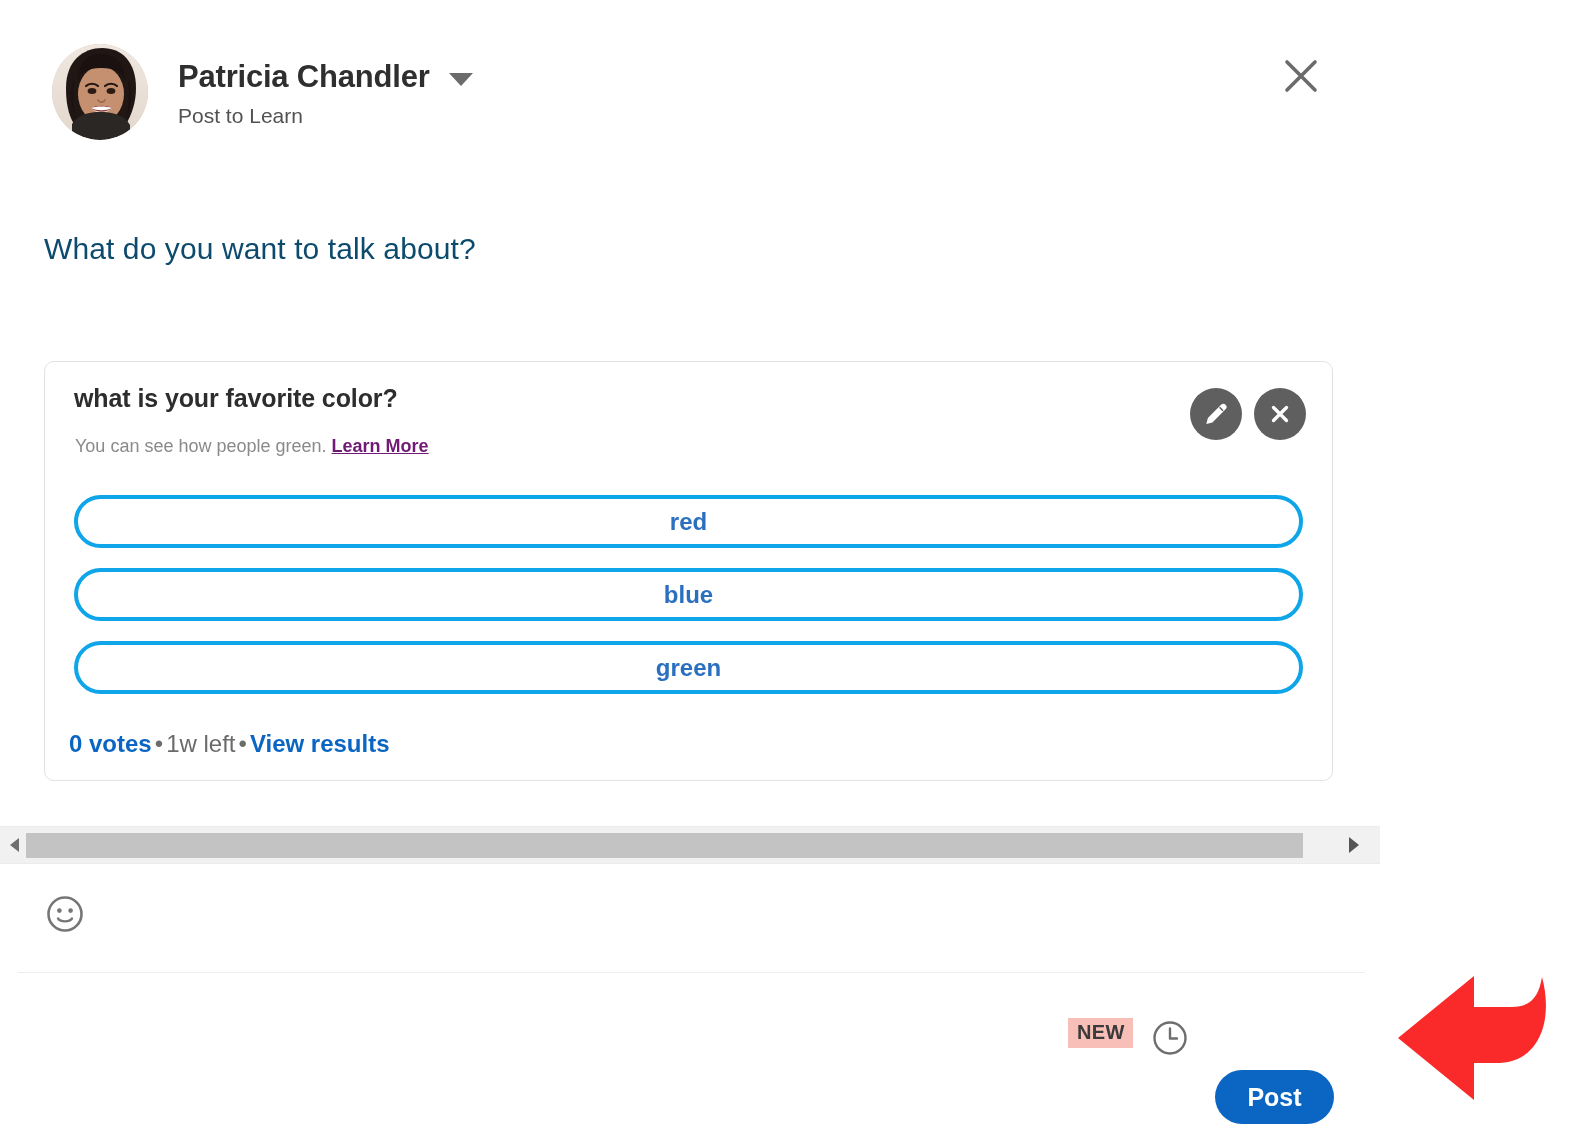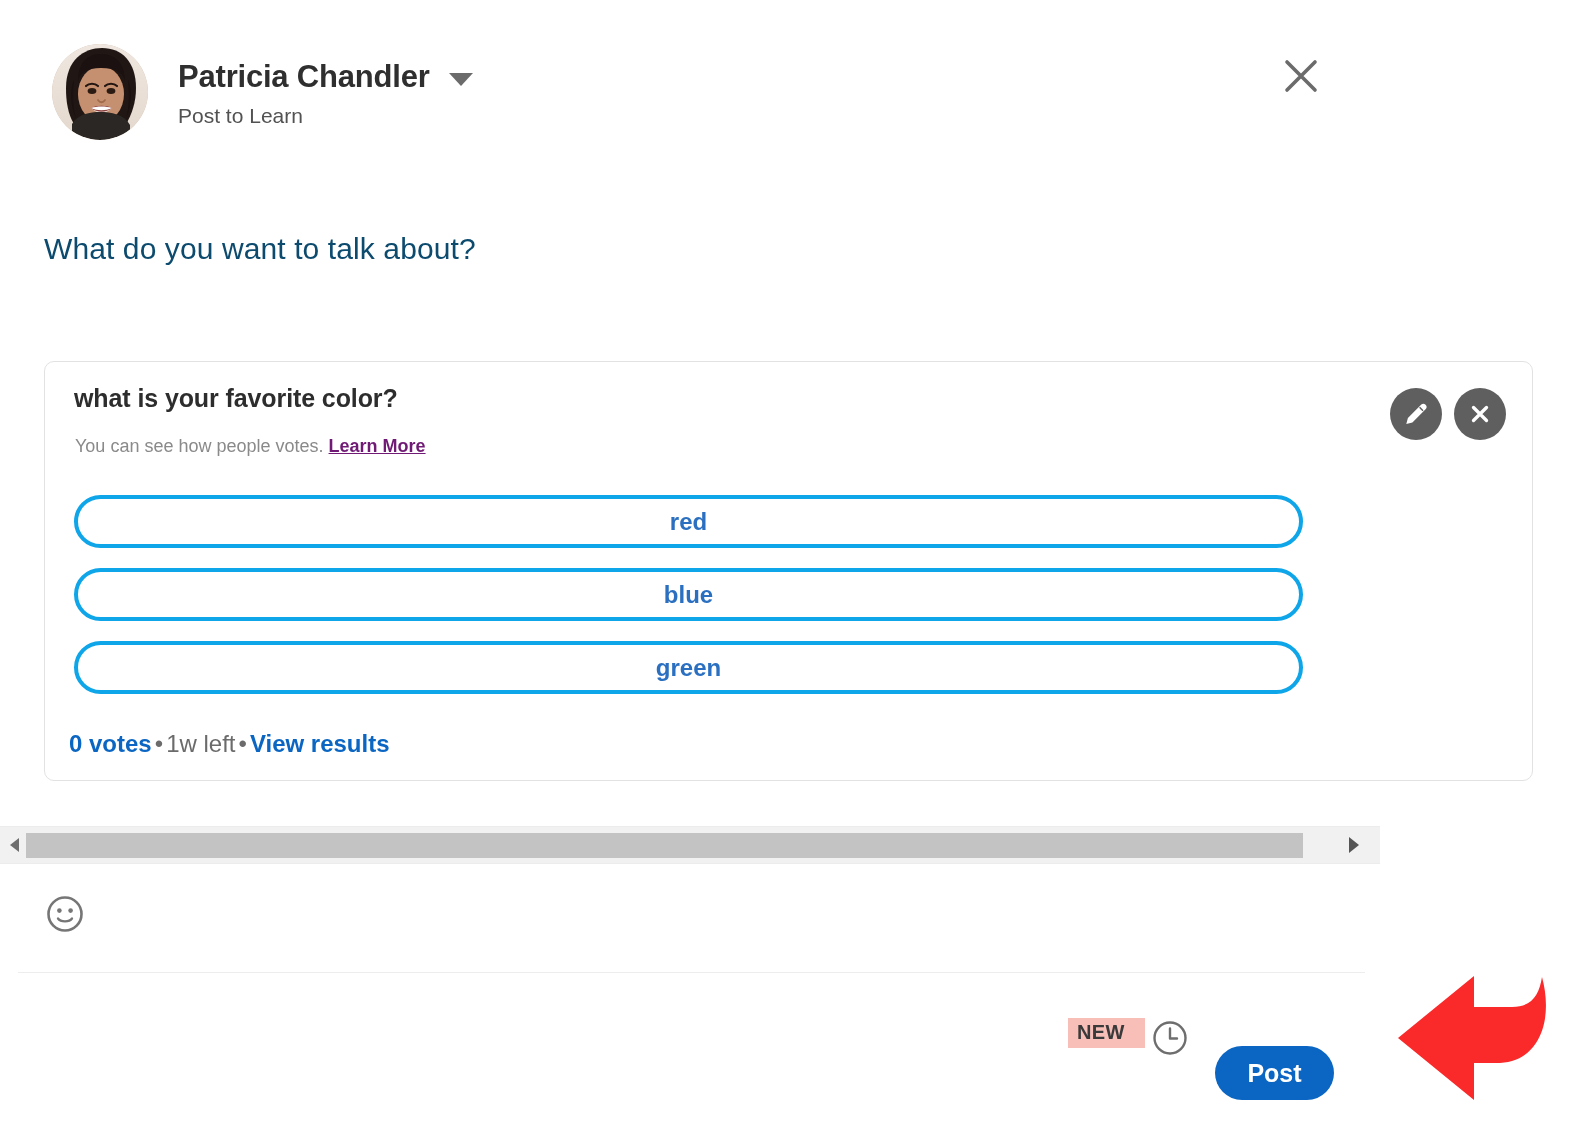--- a/index.html
+++ b/index.html
@@ -95,21 +95,21 @@
     font-size: 30px;
     color: #0c4a6e;
     letter-spacing: 0.1px;
   }
 
   
   .poll-card {
     position: absolute;
     left: 44px;
     top: 361px;
-    width: 1489px;
+    width: 1289px;
     height: 420px;
     border: 1px solid #e2e2e2;
     border-radius: 10px;
     box-sizing: border-box;
     background: #fff;
   }
   .poll-question {
     position: absolute;
     left: 29px;
     top: 22px;
@@ -260,34 +260,34 @@
     height: 70px;
   }
   .new-badge {
     position: absolute;
     left: 1068px;
     top: 1018px;
     background: #f7bfb7;
     color: #3a3a3a;
     font-size: 20px;
     font-weight: 700;
-    padding: 3px 20px 4px 9px;
+    padding: 3px 8px 4px 9px;
     letter-spacing: 0.3px;
     line-height: 1.15;
   }
   .clock-icon {
     position: absolute;
     left: 1150px;
     top: 1018px;
     cursor: pointer;
   }
   .post-btn {
     position: absolute;
     left: 1215px;
-    top: 1046px;
+    top: 1070px;
     width: 119px;
     height: 54px;
     border-radius: 28px;
     background: #0a66c2;
     color: #fff;
     font-size: 25px;
     font-weight: 700;
     display: flex;
     align-items: center;
     justify-content: center;
@@ -353,21 +353,21 @@
     <svg width="48" height="48" viewBox="0 0 48 48">
       <path d="M10 10 L38 38 M38 10 L10 38" stroke="#6b6b6b" stroke-width="3.6" stroke-linecap="round"></path>
     </svg>
   </div>
 
   <div class="placeholder">What do you want to talk about?</div>
 
   <div class="poll-card">
     <div class="poll-question">what is your favorite color?</div>
     <div class="poll-sub">
-      <span>You can see how people votes.</span>
+      <span>You can see how people green.</span>
       <span class="learn">Learn More</span>
     </div>
 
     <div class="poll-actions">
       <div class="circ-btn">
         <svg width="26" height="26" viewBox="0 0 26 26">
           <path d="M18.3 3.6 a3.2 3.2 0 0 1 4.5 4.5 L9.4 21.5 l-6.1 1.6 1.6-6.1 Z" fill="#ffffff"></path>
           <path d="M16.6 6.3 l3.4 3.4" stroke="#5f5f5f" stroke-width="1.5"></path>
         </svg>
       </div>

